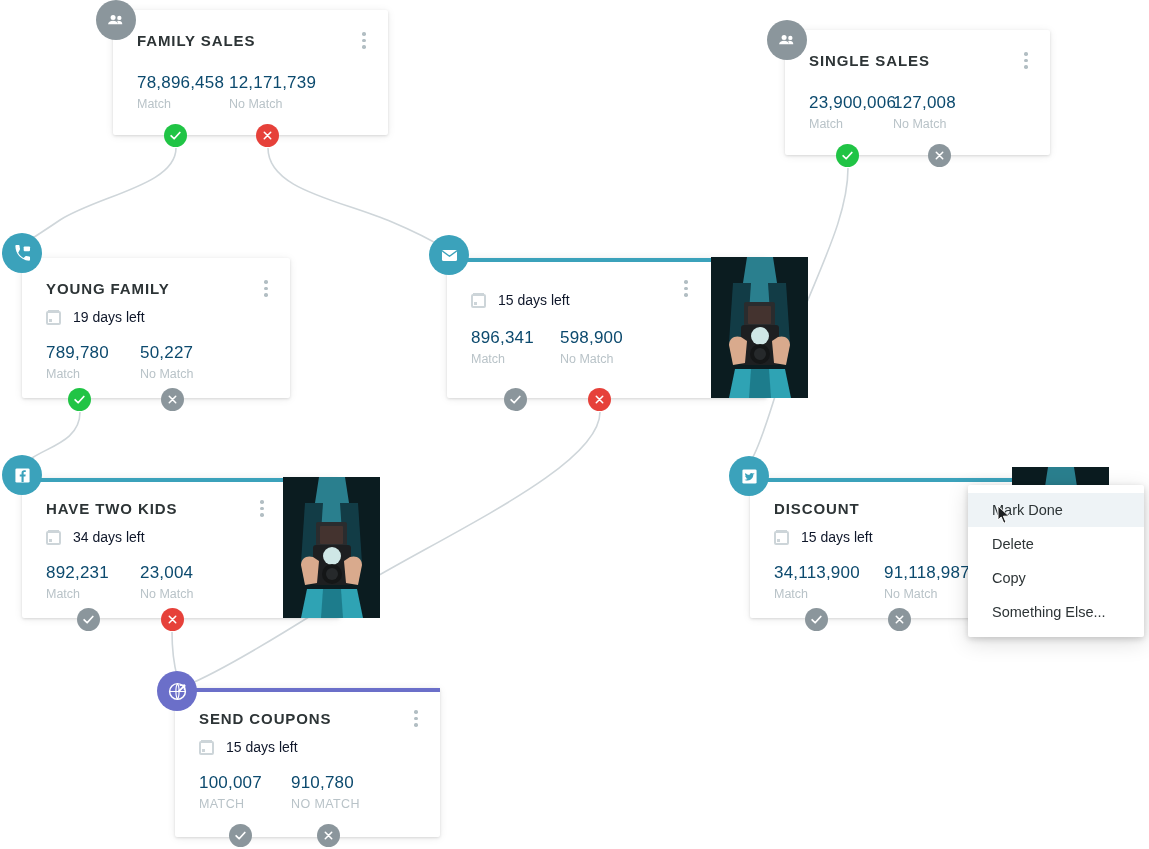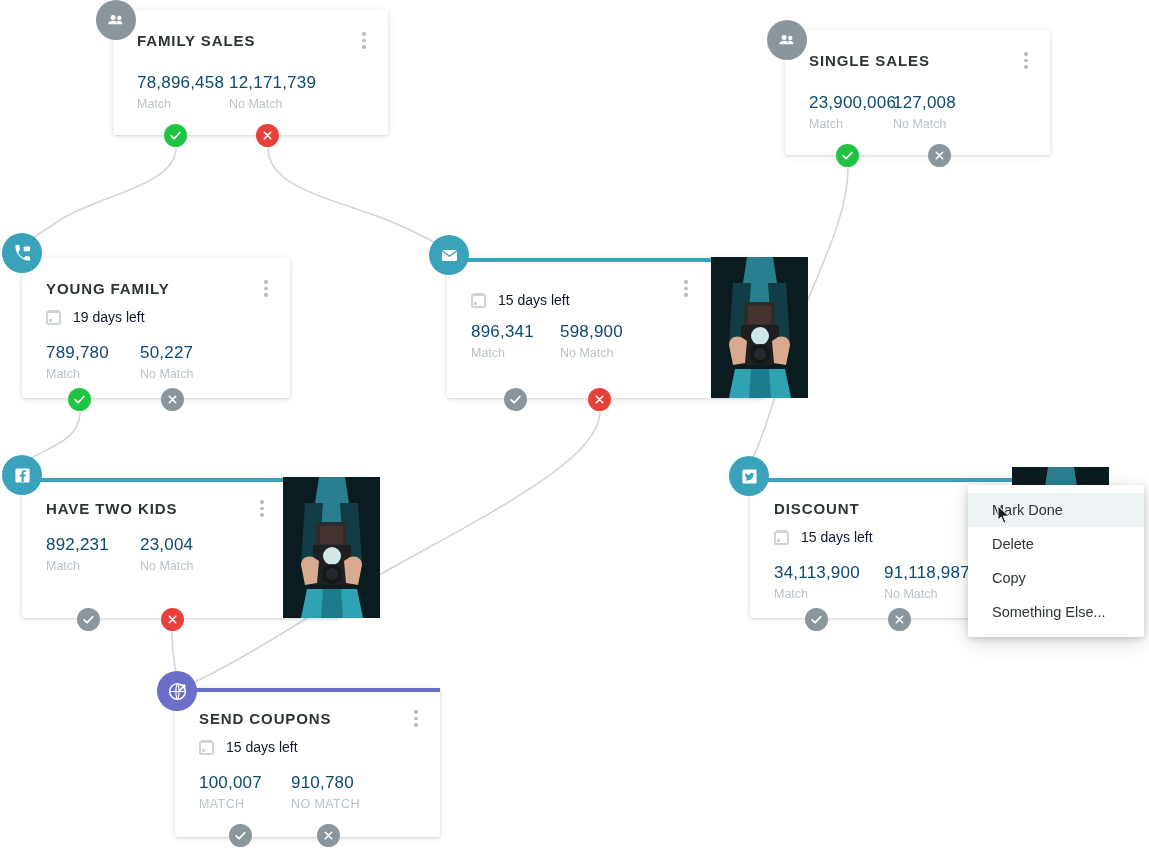--- a/index.html
+++ b/index.html
@@ -266,21 +266,21 @@
           <i></i>
         </div>
       <div class="days-row">
         <span class="cal-icon">
             <span class="frame"></span>
             <span class="top"></span>
             <span class="dot"></span>
           </span>
         <span class="days-text">15 days left</span>
       </div>
-      <div class="stats" style="margin-top:14px;align-items:flex-end;">
+      <div class="stats" style="margin-top:20px;align-items:flex-end;">
         <div class="stat" style="width:89px;">
           <div class="num">896,341</div>
           <div class="lbl">Match</div>
         </div>
         <div class="stat">
           <div class="num">598,900</div>
           <div class="lbl">No Match</div>
         </div>
       </div>
     </div>
@@ -324,20 +324,28 @@
   </div>
   <div class="card" style="left:22px; top:478px; width:318px; height:140px;">
     <div class="accent" style="background:#3ba2bb;"></div>
     <div class="card-body">
       <div class="card-title">HAVE TWO KIDS</div>
       <div class="kebab" style="right:76px;">
           <i></i>
           <i></i>
           <i></i>
         </div>
+      <div class="days-row">
+        <span class="cal-icon">
+            <span class="frame"></span>
+            <span class="top"></span>
+            <span class="dot"></span>
+          </span>
+        <span class="days-text">34 days left</span>
+      </div>
       <div class="stats" style="margin-top:18px;">
         <div class="stat" style="width:94px;">
           <div class="num">892,231</div>
           <div class="lbl">Match</div>
         </div>
         <div class="stat">
           <div class="num">23,004</div>
           <div class="lbl">No Match</div>
         </div>
       </div>

